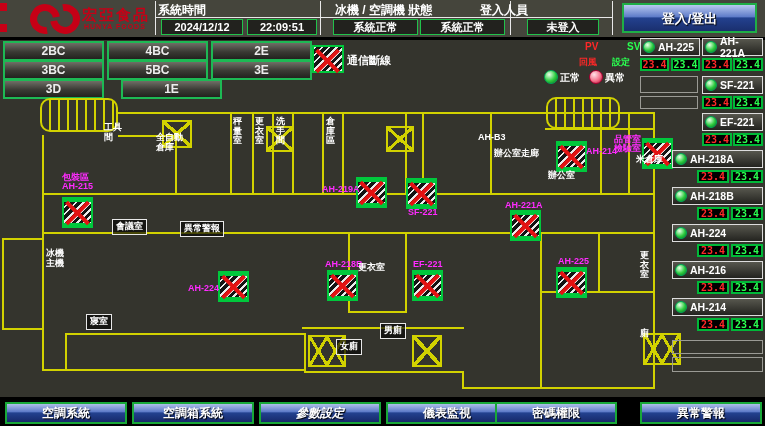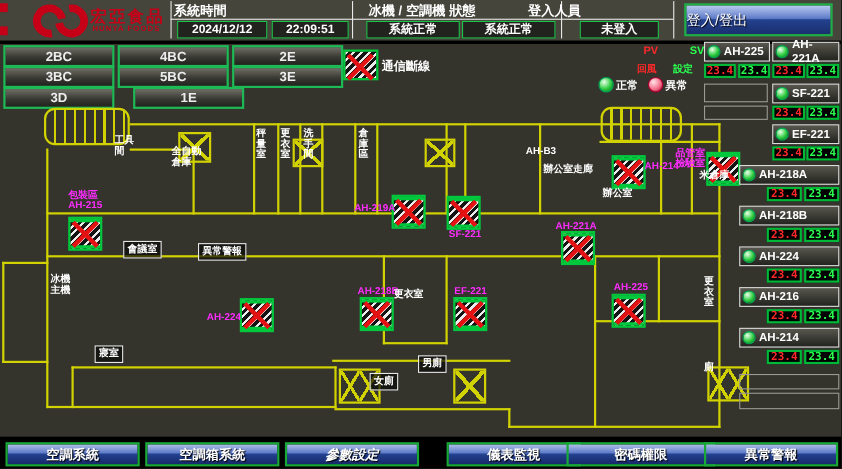--- a/index.html
+++ b/index.html
@@ -14,21 +14,21 @@
   .redmark{position:absolute;left:0;width:7px;height:8px;background:#c60016;}
   .logo-c{position:absolute;top:4px;width:24px;height:26px;border:7px solid #c60016;border-radius:50%;
     border-right-color:transparent;transform:rotate(35deg);box-sizing:border-box;width:30px;height:30px;}
   .brand{position:absolute;left:82px;top:6px;color:#c8randomize0016;color:#c60016;font-weight:bold;font-size:15px;letter-spacing:2px;}
   .brand-en{position:absolute;left:84px;top:23px;color:#c60016;font-weight:bold;font-size:7px;letter-spacing:1px;}
   .tb-label{position:absolute;top:2px;color:#fff;font-weight:bold;font-size:12px;width:160px;text-align:left;}
   .gbox{position:absolute;top:19px;height:14px;border:1px solid #21c24b;background:rgba(0,0,0,.5);
     color:#fff;font-weight:bold;font-size:11px;text-align:center;line-height:14px;}
   .login-btn{position:absolute;left:622px;top:3px;width:135px;height:30px;border:2px solid #1fae46;
     background:linear-gradient(180deg,#b9c9ef 0%,#5f7cc9 45%,#23418f 50%,#1a2f6e 100%);
-    color:#fff;font-weight:normal;font-size:13px;line-height:28px;text-shadow:1px 1px 1px #000;box-sizing:border-box;}
+    color:#fff;font-weight:bold;font-size:13px;text-align:center;line-height:28px;text-shadow:1px 1px 1px #000;box-sizing:border-box;}
   
   .panel{position:absolute;left:0;top:40px;width:765px;height:357px;background:#34342d;}
   .floor-btn{position:absolute;width:97px;height:16px;border:2px solid #1db954;box-sizing:content-box;
     background:linear-gradient(180deg,#6f6f66 0%,#3a3a34 55%,#22221e 100%);
     color:#ededed;font-weight:bold;font-size:12px;text-align:center;line-height:16px;}
   .legend-txt{position:absolute;color:#fff;font-weight:bold;font-size:11px;}
   .led{position:absolute;width:12px;height:12px;border-radius:50%;border:1px solid #0a5;
     background:radial-gradient(circle at 35% 30%,#eaffea,#2ecc40 55%,#0a6e1a);}
   .led.red{border-color:#a03;background:radial-gradient(circle at 35% 30%,#ffe3e8,#f4728c 55%,#b00a30);}
   .small-led{display:inline-block;width:10px;height:10px;border-radius:50%;border:1px solid #0a5;
@@ -301,17 +301,17 @@
       <div class="emptybox" style="left: 640px; top: 76px; width: 58px; height: 17px;"></div>
       <div class="emptybox" style="left: 640px; top: 96px; width: 58px; height: 13px;"></div>
       <div class="emptybox" style="left: 672px; top: 340px; width: 91px; height: 14px;"></div>
       <div class="emptybox" style="left: 672px; top: 357px; width: 91px; height: 15px;"></div>
     </div>
 
   <div class="botbar" id="bottom-nav">
       <div class="nav-btn dots" style="left: 5px; width: 122px;">空調系統</div>
       <div class="nav-btn dots" style="left: 132px; width: 122px;">空調箱系統</div>
       <div class="nav-btn dots" style="left: 259px; width: 122px; font-style: italic;">參數設定</div>
-      <div class="nav-btn dots" style="left: 386px; width: 122px; margin-left: 20px;">儀表監視</div>
-      <div class="nav-btn dots" style="left: 515px; width: 135px;">密碼權限</div>
+      <div class="nav-btn dots" style="left: 386px; width: 122px;">儀表監視</div>
+      <div class="nav-btn dots" style="left: 495px; width: 122px;">密碼權限</div>
       <div class="nav-btn dots" style="left: 640px; width: 122px;">異常警報</div>
     </div>
 </div>
 
 </body></html>

